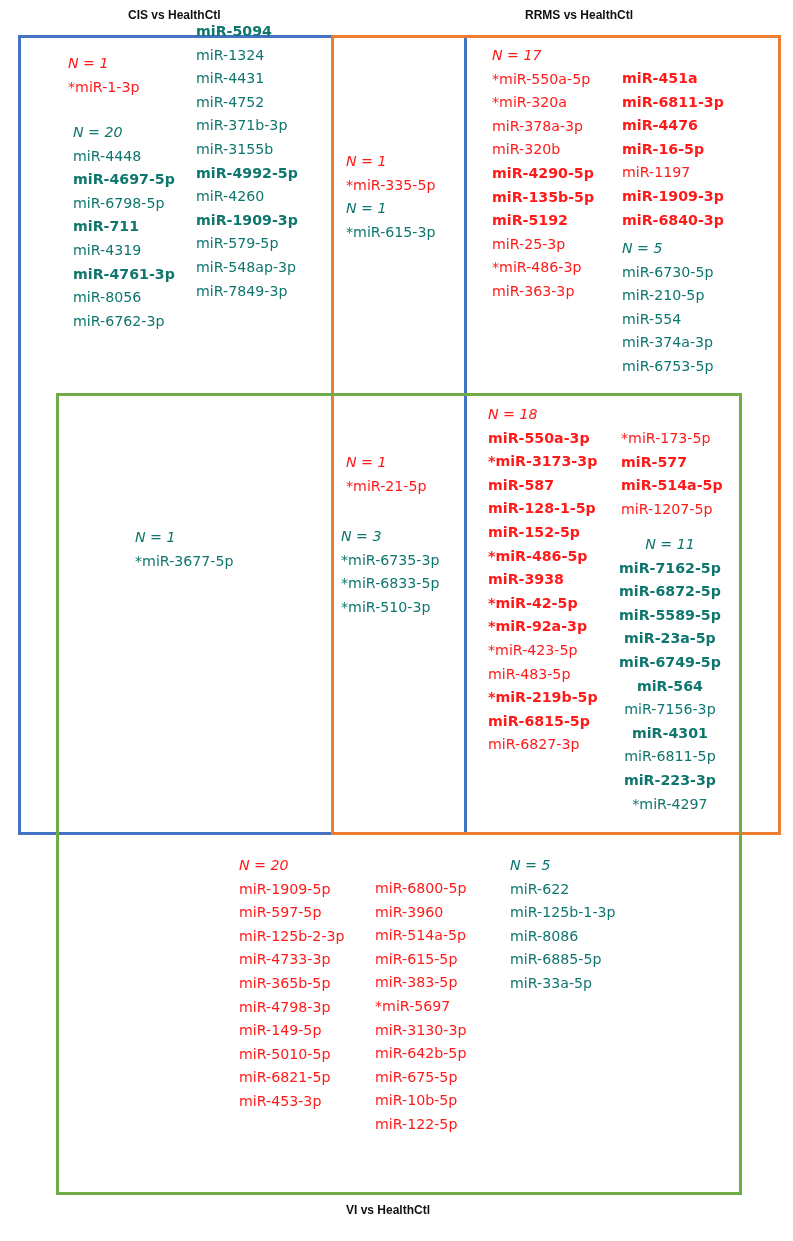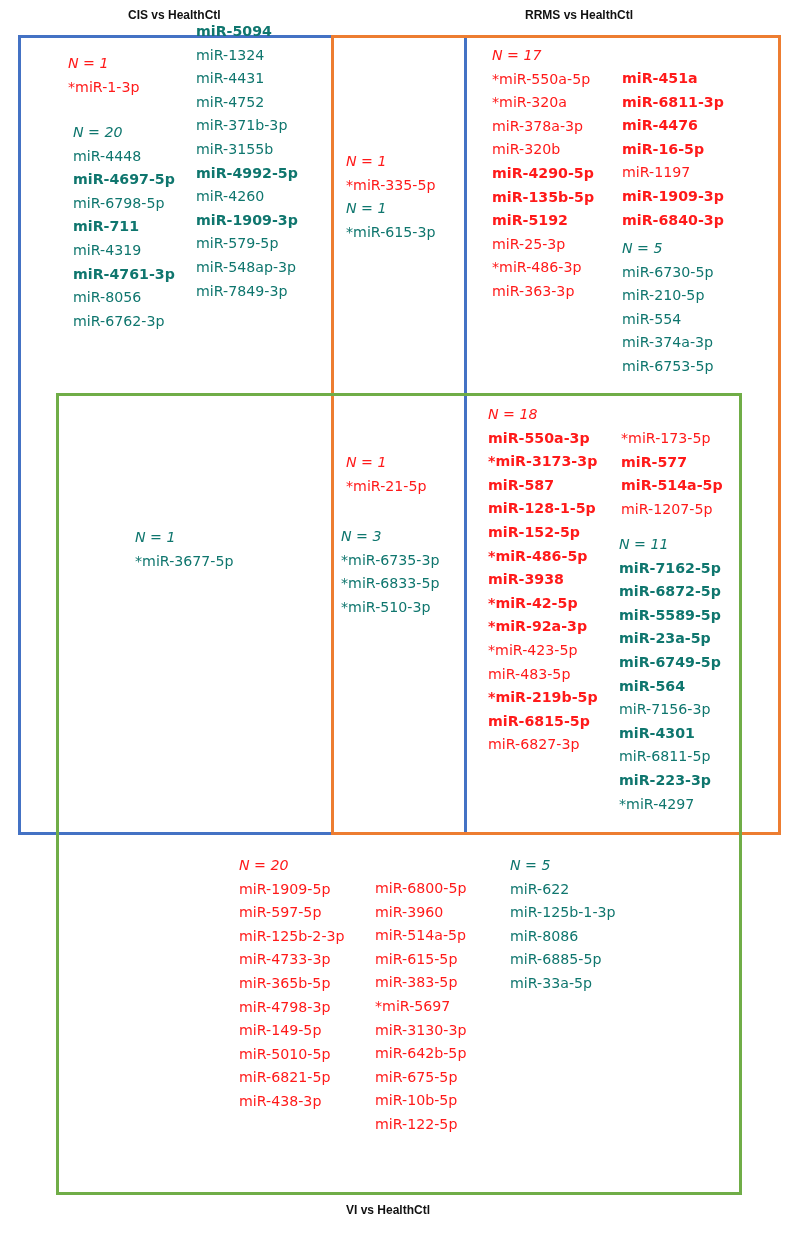--- a/index.html
+++ b/index.html
@@ -131,21 +131,21 @@
     <span class="item b">*miR-219b-5p</span>
     <span class="item b">miR-6815-5p</span>
     <span class="item">miR-6827-3p</span>
   </div>
 <div class="grp red" style="left:621px;top:427px;">
     <span class="item">*miR-173-5p</span>
     <span class="item b">miR-577</span>
     <span class="item b">miR-514a-5p</span>
     <span class="item">miR-1207-5p</span>
   </div>
-<div class="grp blue" style="left:619px;top:533px;">
+<div class="grp blue" style="left:619px;top:533px;text-align:center;">
     <span class="item n">N = 11</span>
     <span class="item b">miR-7162-5p</span>
     <span class="item b">miR-6872-5p</span>
     <span class="item b">miR-5589-5p</span>
     <span class="item b">miR-23a-5p</span>
     <span class="item b">miR-6749-5p</span>
     <span class="item b">miR-564</span>
     <span class="item">miR-7156-3p</span>
     <span class="item b">miR-4301</span>
     <span class="item">miR-6811-5p</span>
@@ -157,21 +157,21 @@
     <span class="item n">N = 20</span>
     <span class="item">miR-1909-5p</span>
     <span class="item">miR-597-5p</span>
     <span class="item">miR-125b-2-3p</span>
     <span class="item">miR-4733-3p</span>
     <span class="item">miR-365b-5p</span>
     <span class="item">miR-4798-3p</span>
     <span class="item">miR-149-5p</span>
     <span class="item">miR-5010-5p</span>
     <span class="item">miR-6821-5p</span>
-    <span class="item">miR-438-3p</span>
+    <span class="item">miR-453-3p</span>
   </div>
 <div class="grp red" style="left:375px;top:877px;">
     <span class="item">miR-6800-5p</span>
     <span class="item">miR-3960</span>
     <span class="item">miR-514a-5p</span>
     <span class="item">miR-615-5p</span>
     <span class="item">miR-383-5p</span>
     <span class="item">*miR-5697</span>
     <span class="item">miR-3130-3p</span>
     <span class="item">miR-642b-5p</span>

